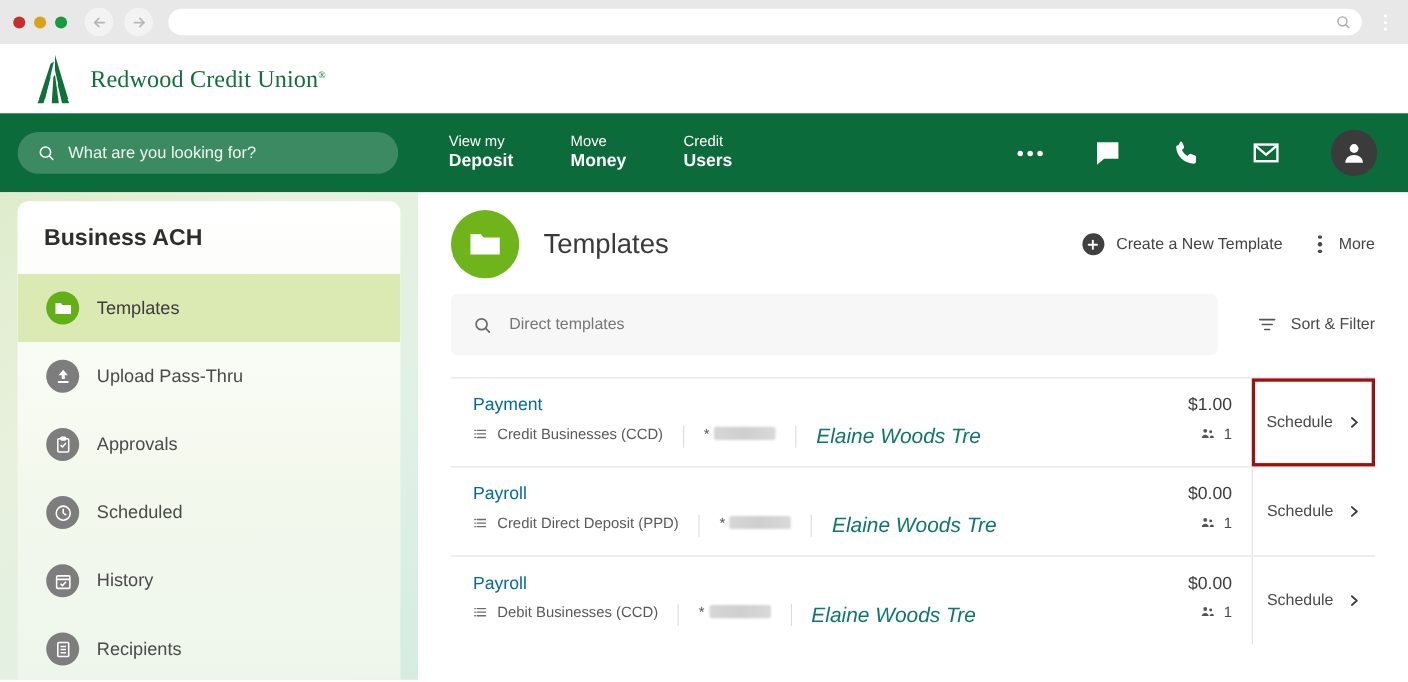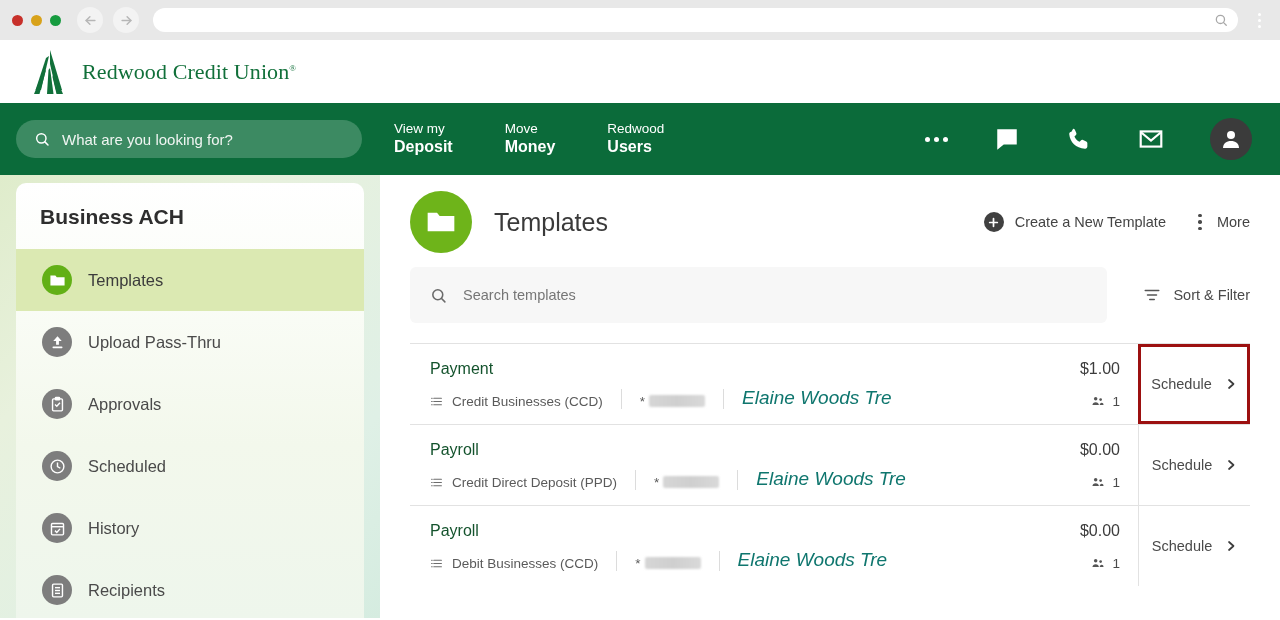--- a/index.html
+++ b/index.html
@@ -58,21 +58,21 @@
     padding: 0 28px 0 16px; gap: 0;
   }
   .search-pill {
     width: 346px; height: 38px; background: #3c8a62; border-radius: 19px;
     display: flex; align-items: center; gap: 12px; padding: 0 18px;
     flex-shrink: 0;
   }
   .search-pill svg { width: 16px; height: 16px; color: #ffffff; flex-shrink: 0; }
   .search-pill .ph { color: #f0f5f2; font-size: 15px; }
 
-  .navlinks { display: flex; align-items: center; margin-left: 32px; }
+  .navlinks { display: flex; align-items: center; margin-left: 46px; }
   .navlink { color: #ffffff; line-height: 1.25; margin-right: 52px; cursor: pointer; }
   .navlink .l1 { font-size: 13.5px; font-weight: 400; display: block; }
   .navlink .l2 { font-size: 16px; font-weight: 700; display: block; }
 
   .navicons { display: flex; align-items: center; margin-left: auto; gap: 46px; }
   .navicons .ic { color: #ffffff; display: flex; align-items: center; cursor: pointer; }
   .navicons .ic svg { width: 26px; height: 26px; }
   .ellipsis { display: flex; gap: 4px; align-items: center; cursor: pointer; }
   .ellipsis i { width: 5px; height: 5px; border-radius: 50%; background: #fff; display: block; }
   .avatar {
@@ -150,23 +150,23 @@
   .sortfilter svg { width: 18px; height: 18px; color: #555; }
 
   
   .list { margin-top: 14px; }
   .row { display: flex; border-top: 1px solid #e2e2e2; height: 81px; }
   .row-main {
     flex: 1; display: flex; flex-direction: column; justify-content: center;
     padding: 0 18px 0 20px; position: relative;
   }
   .row-top { display: flex; align-items: baseline; }
-  .r-name { font-size: 16px; color: #14532d; }
+  .r-name { font-size: 16px; color: #0369a1; }
   .r-amount { margin-left: auto; font-size: 16px; color: #3c3c3c; }
-  .row-bot { display: flex; align-items: flex-end; margin-top: 9px; }
+  .row-bot { display: flex; align-items: flex-start; margin-top: 9px; }
   .r-type { display: flex; align-items: center; gap: 9px; font-size: 13.5px; color: #5a5a5a; }
   .r-type svg { width: 13px; height: 13px; color: #6d6d6d; flex-shrink: 0; }
   .vdiv { width: 1px; height: 20px; background: #dcdcdc; margin: 0 18px; }
   .r-acct { display: flex; align-items: center; gap: 2px; font-size: 13.5px; color: #5a5a5a; }
   .redact {
     display: inline-block; width: 56px; height: 12px; border-radius: 2px;
     background: linear-gradient(90deg,#d6d6d6,#cfcfcf,#d9d9d9);
     filter: blur(1.2px); margin-left: 2px;
   }
   .r-person { font-size: 19px; color: #0f766e; font-style: italic; }
@@ -243,21 +243,21 @@
   <div class="navlinks">
     <div class="navlink">
       <span class="l1">View my</span>
       <span class="l2">Deposit</span>
     </div>
     <div class="navlink">
       <span class="l1">Move</span>
       <span class="l2">Money</span>
     </div>
     <div class="navlink">
-      <span class="l1">Redwood</span>
+      <span class="l1">Credit</span>
       <span class="l2">Users</span>
     </div>
   </div>
 
   <div class="navicons">
     <div class="ellipsis">
         <i></i>
         <i></i>
         <i></i>
       </div>
@@ -387,21 +387,21 @@
         </div>
       </div>
     </div>
 
     <div class="searchrow">
       <div class="tpl-search">
         <svg viewBox="0 0 24 24" fill="none" stroke="currentColor" stroke-width="2.2" stroke-linecap="round">
             <circle cx="11" cy="11" r="7"></circle>
             <line x1="16.3" y1="16.3" x2="21" y2="21"></line>
           </svg>
-        <span class="ph">Search templates</span>
+        <span class="ph">Direct templates</span>
       </div>
       <div class="sortfilter">
         <svg viewBox="0 0 24 24" fill="none" stroke="currentColor" stroke-width="2" stroke-linecap="round">
             <line x1="3" y1="6" x2="21" y2="6"></line>
             <line x1="6" y1="12" x2="18" y2="12"></line>
             <line x1="9" y1="18" x2="15" y2="18"></line>
           </svg>
         <span>Sort &amp; Filter</span>
       </div>
     </div>

